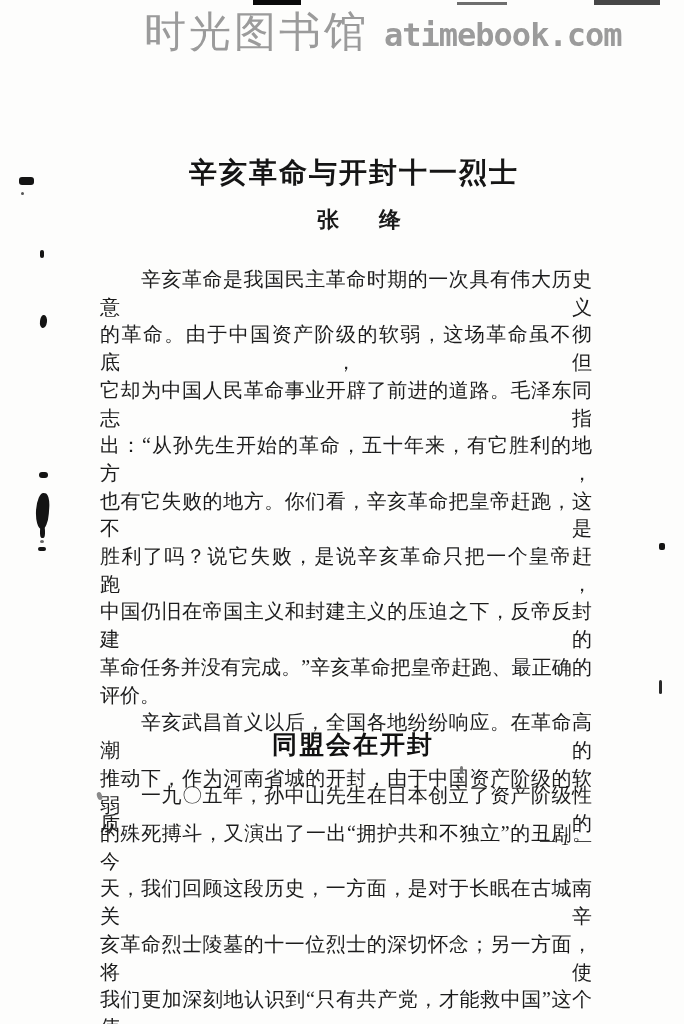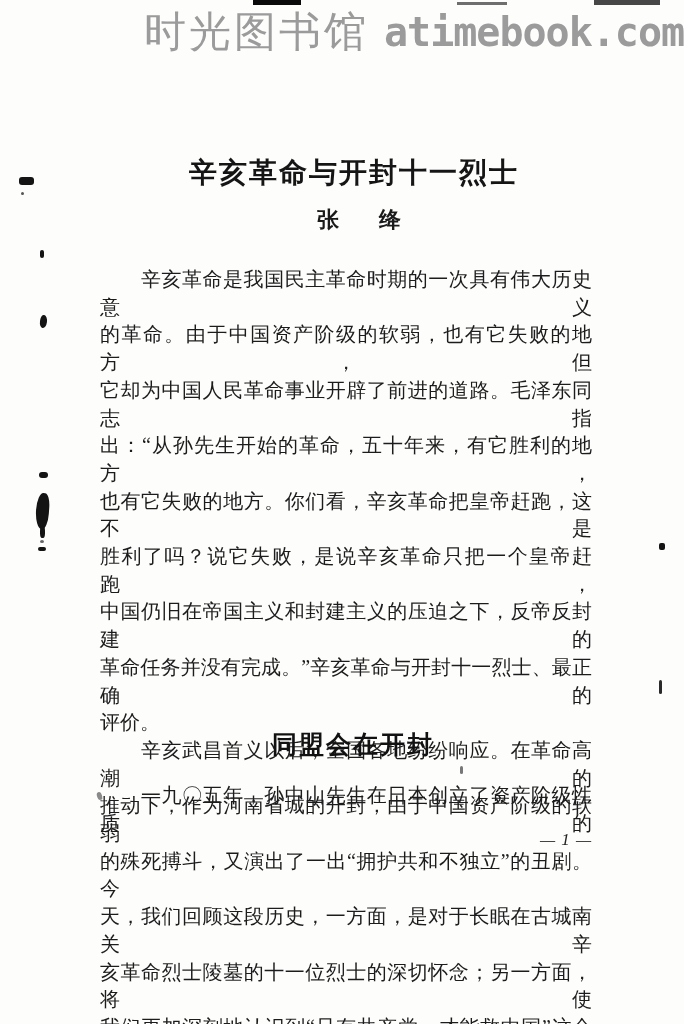--- a/index.html
+++ b/index.html
@@ -31,21 +31,21 @@
   }
   .wm-cjk {
     font-family: "Liberation Sans", "DejaVu Sans", sans-serif;
     font-weight: 400;
     font-size: 42px;
     letter-spacing: 3px;
   }
   .wm-latin {
     font-family: "DejaVu Sans Mono", "Liberation Mono", monospace;
     font-weight: 700;
-    font-size: 40px;
+    font-size: 32px;
     letter-spacing: -1px;
   }
 
   
   .topbar { position: absolute; top: 0; }
   .topbar.b1 { left: 253px; width: 48px; height: 5px; background: #0a0a0a; }
   .topbar.b2 { left: 457px; top: 2px; width: 50px; height: 3px; background: #6e6e6e; }
   .topbar.b3 { left: 594px; width: 66px; height: 5px; background: #474747; }
 
   
@@ -151,27 +151,27 @@
   </div>
 
   <h1 class="title">辛亥革命与开封十一烈士</h1>
   <div class="author">
     <span>张</span><span class="author-gap"></span><span>绛</span>
   </div>
 
   <div class="body-block b-main">
     <div class="para">
       <div class="line indent">辛亥革命是我国民主革命时期的一次具有伟大历史意义</div>
-      <div class="line">的革命。由于中国资产阶级的软弱，也有它失败的地方，但</div>
+      <div class="line">的革命。由于中国资产阶级的软弱，这场革命虽不彻底，但</div>
       <div class="line">它却为中国人民革命事业开辟了前进的道路。毛泽东同志指</div>
       <div class="line">出：“从孙先生开始的革命，五十年来，有它胜利的地方，</div>
       <div class="line">也有它失败的地方。你们看，辛亥革命把皇帝赶跑，这不是</div>
       <div class="line">胜利了吗？说它失败，是说辛亥革命只把一个皇帝赶跑，</div>
       <div class="line">中国仍旧在帝国主义和封建主义的压迫之下，反帝反封建的</div>
-      <div class="line">革命任务并没有完成。”辛亥革命与开封十一烈士、最正确的</div>
+      <div class="line">革命任务并没有完成。”辛亥革命把皇帝赶跑、最正确的</div>
       <div class="line short">评价。</div>
     </div>
     <div class="para">
       <div class="line indent">辛亥武昌首义以后，全国各地纷纷响应。在革命高潮的</div>
       <div class="line">推动下，作为河南省城的开封，由于中国资产阶级的软弱</div>
       <div class="line">的殊死搏斗，又演出了一出“拥护共和不独立”的丑剧。今</div>
       <div class="line">天，我们回顾这段历史，一方面，是对于长眠在古城南关辛</div>
       <div class="line">亥革命烈士陵墓的十一位烈士的深切怀念；另一方面，将使</div>
       <div class="line">我们更加深刻地认识到“只有共产党，才能救中国”这个伟</div>
 

